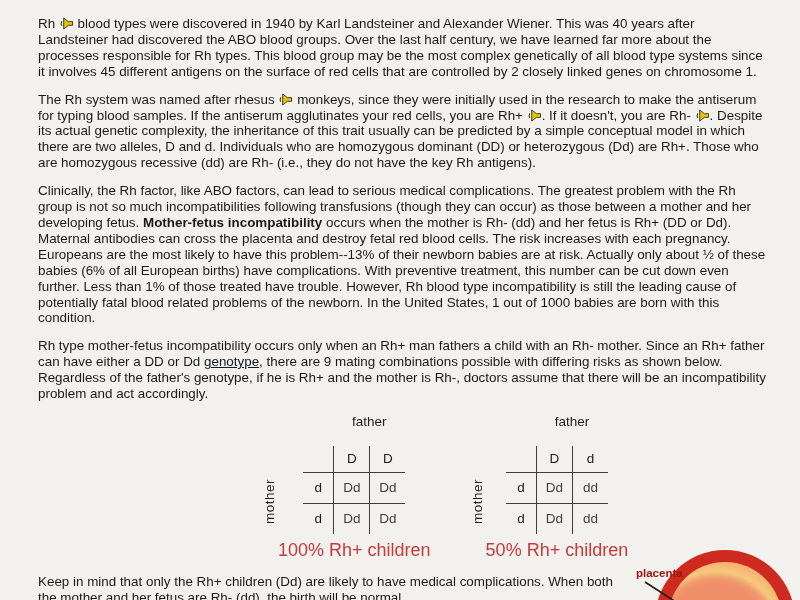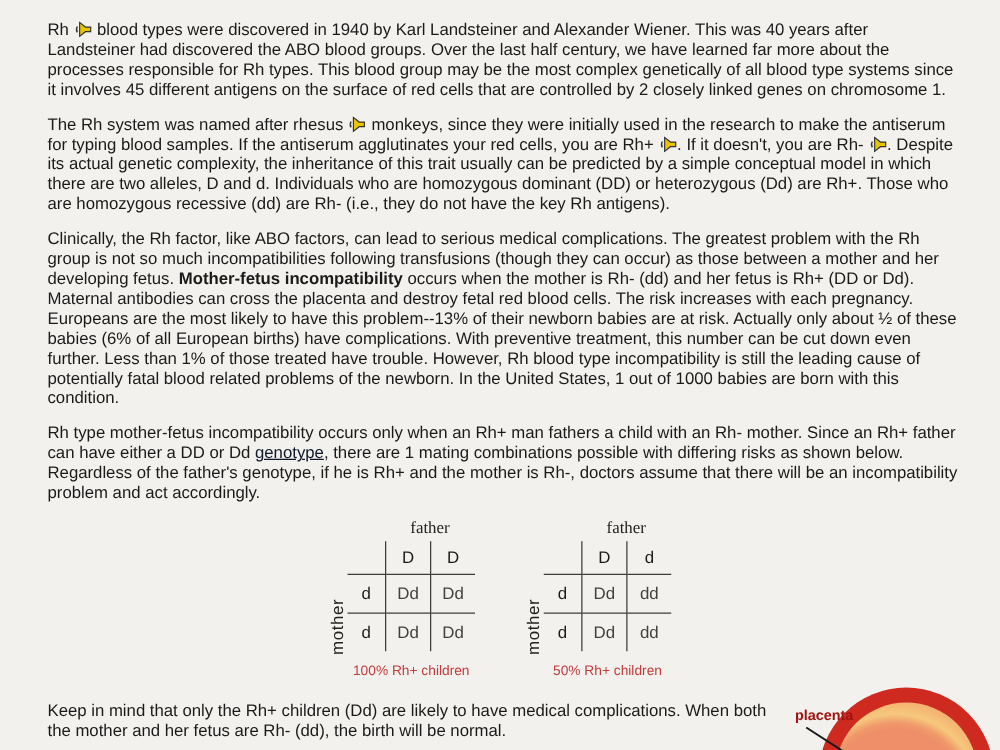--- a/index.html
+++ b/index.html
@@ -29,35 +29,35 @@
 
   
   .punnett-row { display: flex; gap: 39px; margin-left: 224px; margin-top: 10px; }
   .punnett { display: flex; align-items: flex-start; }
   .mother-label {
     writing-mode: vertical-rl; transform: rotate(180deg);
     font-size: 13.5px; height: 64px; margin-top: 46px; width: 16px;
     color: #222; letter-spacing: 0.5px;
   }
   .pcol { display: flex; flex-direction: column; align-items: center; }
-  .father-label { font-size: 13.5px; color: #222; transform: translateX(15px); margin-bottom: 3px; font-family: Liberation Serif, serif; }
+  .father-label { font-size: 13.5px; color: #222; transform: translateX(15px); margin-bottom: 16px; }
   table.ptable { border-collapse: collapse; }
   table.ptable td {
     text-align: center; vertical-align: middle; padding: 0;
     font-size: 13.5px;
   }
   table.ptable td.c-label { width: 30px; }
   table.ptable td.c-data  { width: 35px; }
   table.ptable tr.r-head td { height: 26px; }
   table.ptable tr.r-data td { height: 30px; }
   table.ptable td:not(:last-child) { border-right: 1.5px solid #3d3d3d; }
   table.ptable tr:not(:last-child) td { border-bottom: 1.5px solid #3d3d3d; }
   td.hdr { color: #1a1a1a; }
   td.cell { color: #404040; }
-  .pcaption { color: #c43b3b; margin-top: 9px; white-space: nowrap; font-size: 11px; }
+  .pcaption { color: #c43b3b; margin-top: 9px; white-space: nowrap; font-size: 18px; }
 
   
   .figure { position: absolute; left: 600px; top: 546px; width: 200px; height: 54px; overflow: hidden; }
   .fig-label {
     position: absolute; left: 8px; top: 20px;
     color: #a01410; font-weight: bold; font-size: 11.5px; padding-left: 28px;
   }
   .pointer-svg { position: absolute; left: 0; top: 0; }
   .uterus {
     position: absolute; left: 55px; top: 4px; width: 140px; height: 140px;
@@ -95,21 +95,21 @@
     <span class="spk"><svg width="15" height="13" viewBox="0 0 16 14">
           <path d="M3 4.5 A5 5 0 0 0 3 9.5" stroke="#333" stroke-width="1.2" fill="none"></path>
           <polygon points="5,1 10,5 14.5,5 14.5,9 10,9 5,13" fill="#e9c400" stroke="#333" stroke-width="1"></polygon>
         </svg></span><span>.  Despite its actual genetic complexity, the inheritance of this trait usually can be predicted by a simple conceptual model in which there are two alleles, D and d.  Individuals who are homozygous dominant (DD) or heterozygous (Dd) are Rh+.  Those who are homozygous recessive (dd) are Rh- (i.e., they do not have the key Rh antigens).</span></p>
 
   <p><span>Clinically, the Rh factor, like ABO factors, can lead to serious medical complications. The greatest problem with the Rh group is not so much incompatibilities following transfusions (though they can occur) as those between a mother and her developing fetus.</span>
     <b class="strong">Mother-fetus incompatibility</b>
     <span>occurs when the mother is Rh- (dd) and her fetus is Rh+ (DD or Dd).  Maternal antibodies can cross the placenta and destroy fetal red blood cells.  The risk increases with each pregnancy.  Europeans are the most likely to have this problem--13% of their newborn babies are at risk.  Actually only about ½ of these babies (6% of all European births) have complications.  With preventive treatment, this number can be cut down even further.  Less than 1% of those treated have trouble.  However, Rh blood type incompatibility is still the leading cause of potentially fatal blood related problems of the newborn. In the United States, 1 out of 1000 babies are born with this condition.</span></p>
 
   <p><span>Rh type mother-fetus incompatibility occurs only when an Rh+ man fathers a child with an Rh- mother.  Since an Rh+ father can have either a DD or Dd</span>
-    <a class="link">genotype</a><span>, there are 1 mating combinations possible with differing risks as shown below.  Regardless of the father's genotype, if he is Rh+ and the mother is Rh-, doctors assume that there will be an incompatibility problem and act accordingly.</span></p>
+    <a class="link">genotype</a><span>, there are 9 mating combinations possible with differing risks as shown below.  Regardless of the father's genotype, if he is Rh+ and the mother is Rh-, doctors assume that there will be an incompatibility problem and act accordingly.</span></p>
 
   <div class="punnett-row">
 
     <div class="punnett">
       <div class="mother-label">mother</div>
       <div class="pcol">
         <div class="father-label">father</div>
         <table class="ptable">
           <tbody>
               <tr class="r-head">

